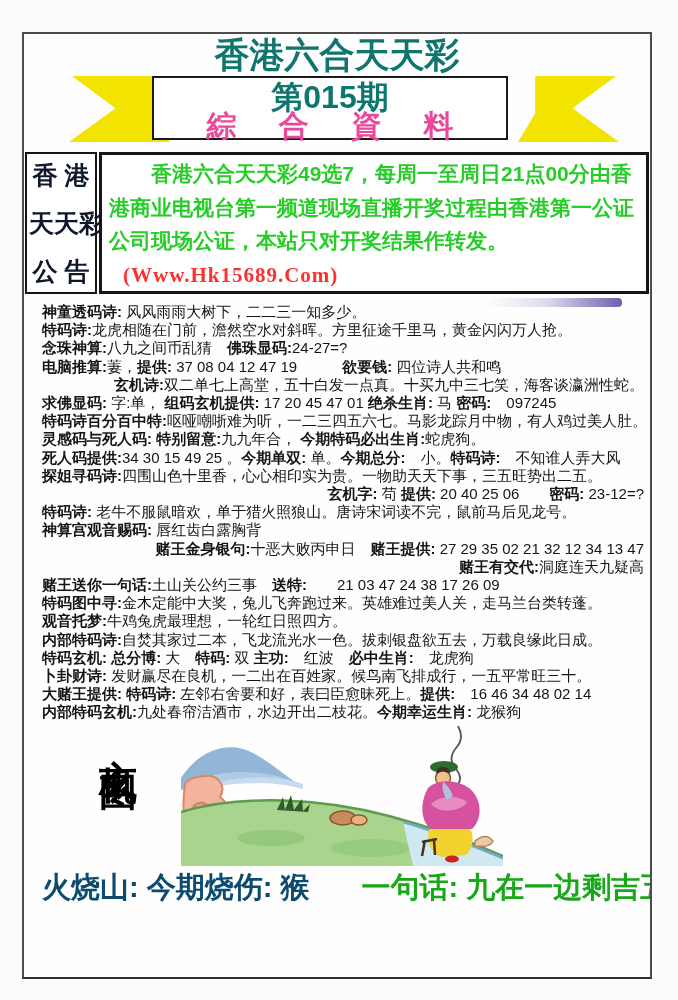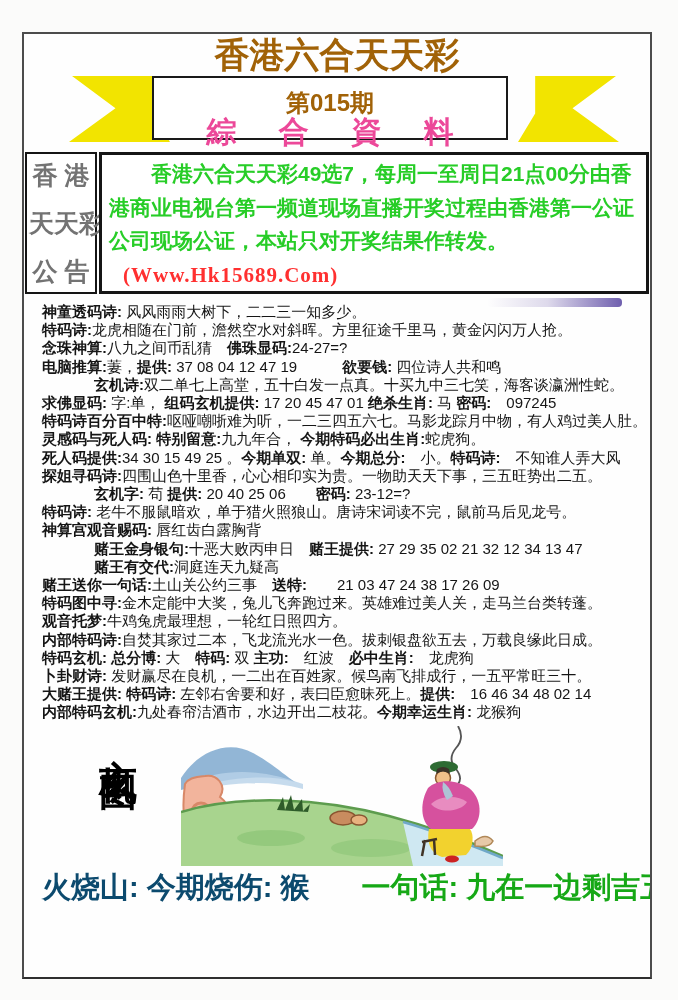--- a/index.html
+++ b/index.html
@@ -1,39 +1,39 @@
 <!DOCTYPE html>
 <html><head>
 <meta charset="utf-8">
 <style>
   html,body{margin:0;padding:0;}
   body{width:678px;height:1000px;background:#fbfbfa;font-family:"Liberation Sans",sans-serif;overflow:hidden;position:relative;}
   .sheet{position:absolute;left:22px;top:32px;width:630px;height:947px;background:#fefefe;border:2px solid #4c4c4c;border-bottom-color:#2f2f2f;box-sizing:border-box;overflow:hidden;}
   
-  .title{margin-top:3px;text-align:center;font-family:"Liberation Serif","DejaVu Serif",serif;font-size:35px;font-weight:600;color:#a16207;line-height:38px;}
+  .title{margin-top:3px;text-align:center;font-family:"Liberation Serif","DejaVu Serif",serif;font-size:35px;font-weight:600;color:#0f766e;line-height:38px;}
   .ribbon-band{position:relative;height:68px;margin-top:1px;}
   .ribbon{position:absolute;top:0;width:101px;height:66px;background:#f2e400;}
   .ribbon.left{left:45px;clip-path:polygon(3% 0%,83% 0%,83% 57%,100% 100%,0% 100%,46% 49%);}
   .ribbon.right{left:auto;right:31px;clip-path:polygon(3% 0%,83% 0%,83% 57%,100% 100%,0% 100%,46% 49%);transform:scaleX(-1);}
   .issue-box{position:absolute;left:128px;top:0;width:352px;height:60px;border:2px solid #1a1a1a;background:#fff;text-align:center;}
-  .issue{font-size:24px;font-weight:bold;color:#a16207;line-height:26px;margin-top:12px;}
+  .issue{font-size:32px;font-weight:bold;color:#0f766e;line-height:26px;margin-top:6px;}
   .section-title{font-size:30px;font-weight:bold;color:#ec4899;letter-spacing:17px;padding-left:17px;line-height:32px;}
   
   .announce{display:flex;margin:8px 1px 0 1px;height:142px;}
   .side-box{width:72px;border:2px solid #151515;background:#fff;display:flex;flex-direction:column;justify-content:space-between;padding:8px 2px;box-sizing:border-box;}
-  .side-box div{color:#737373;font-size:25px;font-weight:bold;text-align:center;line-height:1.05;white-space:nowrap;}
+  .side-box div{color:#0f172a;font-size:25px;font-weight:bold;text-align:center;line-height:1.05;white-space:nowrap;}
   .main-box{flex:1;margin-left:2px;border:3px solid #151515;background:#fff;padding:2px 6px 2px 7px;box-sizing:border-box;}
   .main-box p{margin:0;font-size:21px;font-weight:bold;color:#27cd27;line-height:33.5px;text-indent:2em;}
   .url{color:#ff3030;font-family:"Liberation Serif","DejaVu Serif",serif;letter-spacing:1px;text-indent:0;display:inline-block;margin-left:14px;}
   
   .bodytext{position:relative;margin-top:5px;padding:4px 6px 0 18px;color:#151515;}
   .smear{position:absolute;top:-1px;right:28px;width:135px;height:9px;border-radius:4px;background:linear-gradient(90deg,rgba(125,108,180,0) 0%,rgba(125,108,180,0.25) 45%,#6f5fae 100%);}
   .bline{font-size:15px;line-height:18.2px;white-space:nowrap;}
   .bline .lab{font-weight:bold;}
-  .bline.indent{padding-left:52px;}
+  .bline.indent{padding-left:52px;text-align:right;}
   
   .mystery{display:flex;align-items:flex-start;height:142px;margin-top:4px;}
   .vlabel{margin-left:68px;margin-top:2px;writing-mode:vertical-rl;text-orientation:upright;font-size:38px;font-weight:bold;font-family:"Liberation Serif","DejaVu Serif",serif;letter-spacing:8px;color:#000;}
   .pic{margin-left:38px;}
   
   .footer{margin-top:0;padding-left:18px;font-size:29px;font-weight:bold;white-space:nowrap;}
   .footer .red{color:#0c4a6e;}
   .footer .green{color:#16a816;margin-left:44px;}
 </style>
 </head>

